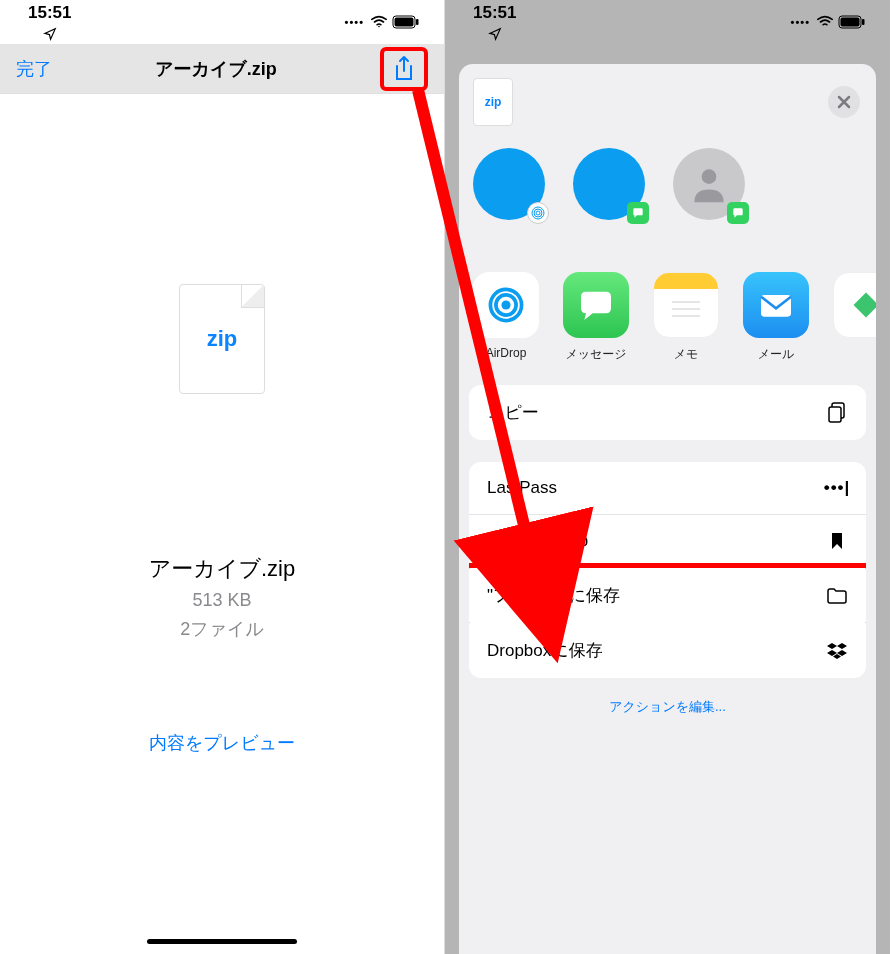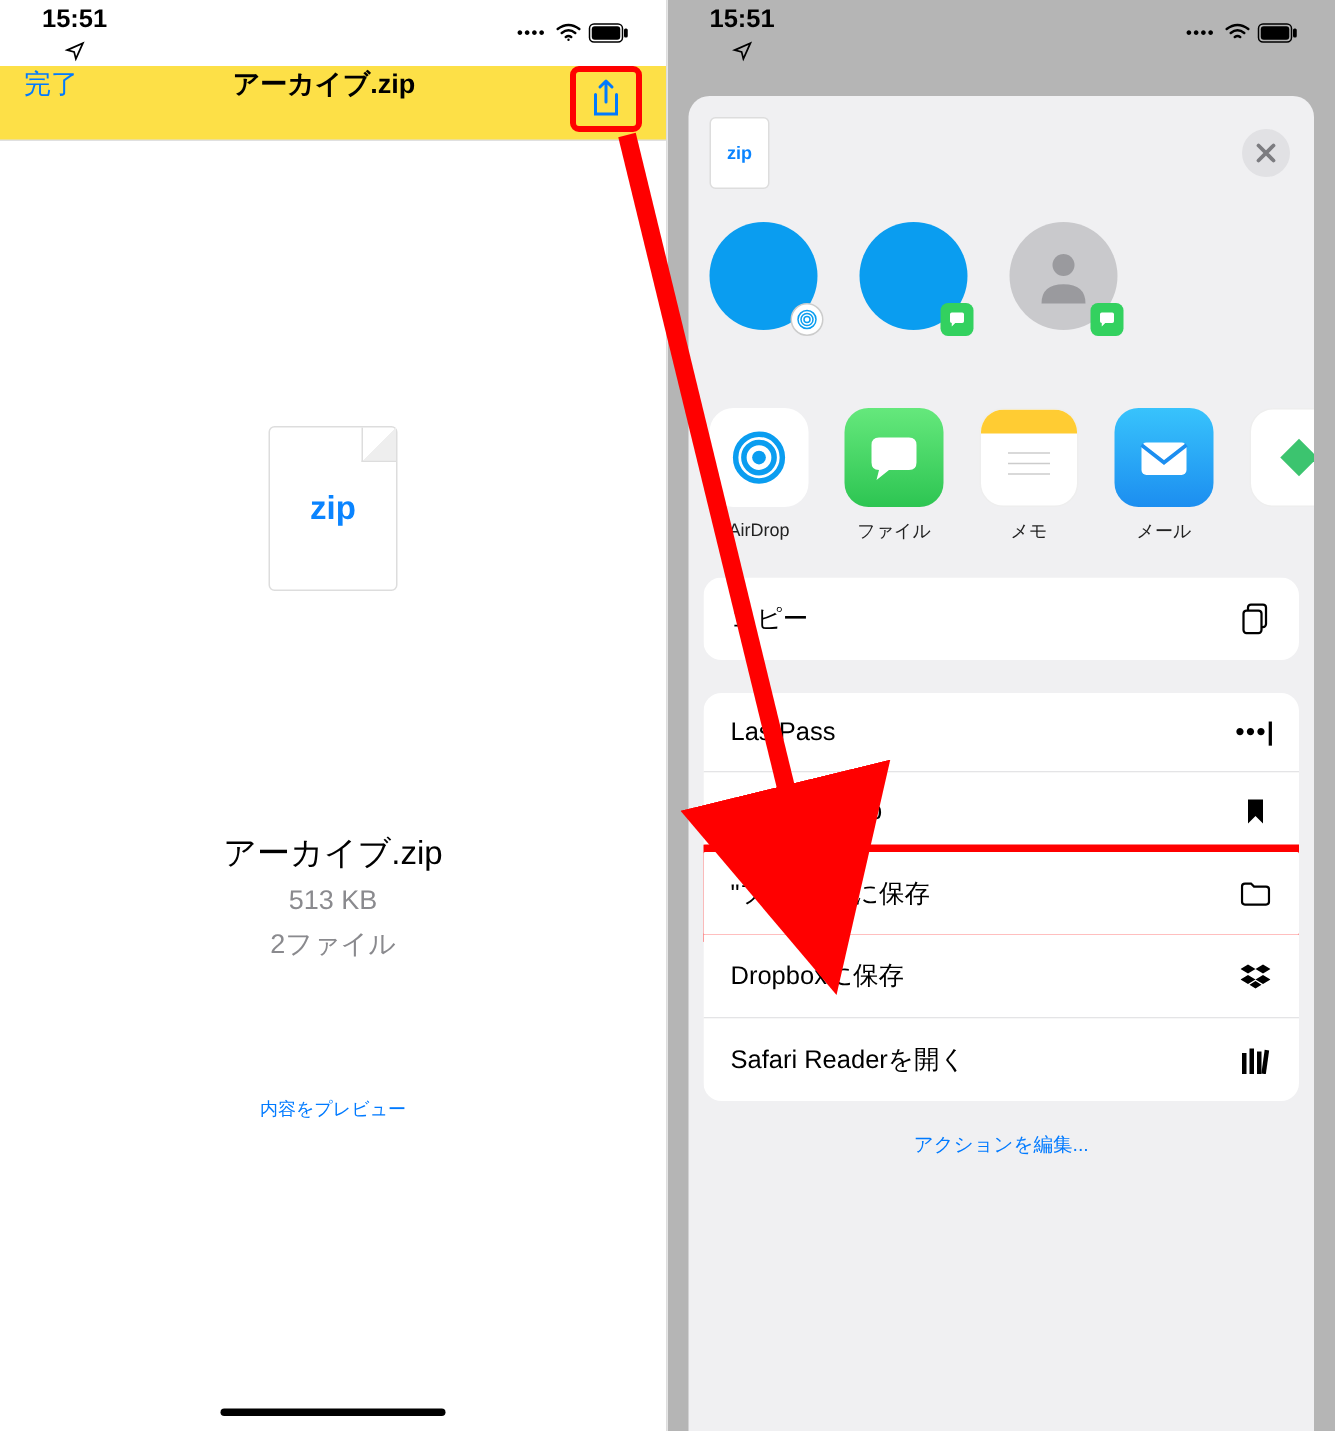--- a/index.html
+++ b/index.html
@@ -27,24 +27,24 @@
     padding: 0 24px 0 28px;
     font-size: 17px;
     font-weight: 600;
   }
   .status-left { display: flex; align-items: center; gap: 4px; flex-direction: column; }
   .status-right { display: flex; align-items: center; gap: 4px; }
   .dots { letter-spacing: 1px; font-size: 11px; color: #000; margin-right: 2px;}
   .nav-bar {
     height: 50px;
     display: flex;
-    align-items: flex-start;
+    align-items: center;
     justify-content: space-between;
     padding: 0 16px;
-    background: #fde047;
+    background: #e5e5e5;
     border-bottom: 1px solid #e0e0e0;
   }
   .nav-done { color: #007aff; font-size: 18px; }
   .nav-title { font-size: 18px; font-weight: 600; }
   .share-box {
     border: 4px solid #ff0000;
     border-radius: 6px;
     padding: 4px 8px;
     display: flex;
     align-items: center;
@@ -73,21 +73,21 @@
     content: "";
     position: absolute;
     top: 0; right: 0;
     width: 22px; height: 22px;
     background: linear-gradient(135deg, transparent 50%, #eee 50%);
     border-bottom: 1px solid #ddd;
     border-left: 1px solid #ddd;
   }
   .file-name { margin-top: 160px; font-size: 22px; font-weight: 400; }
   .file-meta { color: #8a8a8e; font-size: 18px; margin-top: 6px; }
-  .preview-link { color: #007aff; font-size: 12px; margin-top: 90px; }
+  .preview-link { color: #007aff; font-size: 18px; margin-top: 90px; }
   .home-indicator {
     position: absolute;
     bottom: 10px; left: 50%;
     transform: translateX(-50%);
     width: 150px; height: 5px;
     background: #000;
     border-radius: 3px;
   }
 
   
@@ -331,21 +331,21 @@
             </svg>
         </div>
         <span class="app-label">AirDrop</span>
       </div>
       <div class="app">
         <div class="app-icon msg-app">
           <svg width="40" height="40" viewBox="0 0 24 24">
               <path d="M3 7 Q3 4 6 4 L18 4 Q21 4 21 7 L21 14 Q21 17 18 17 L10 17 L5 21 L6 17 Q3 17 3 14 Z" fill="#fff"></path>
             </svg>
         </div>
-        <span class="app-label">ファイル</span>
+        <span class="app-label">メッセージ</span>
       </div>
       <div class="app">
         <div class="app-icon memo-app">
           <svg width="40" height="30" viewBox="0 0 40 30" style="margin-top:12px">
               <line x1="6" y1="6" x2="34" y2="6" stroke="#ccc" stroke-width="1"></line>
               <line x1="6" y1="13" x2="34" y2="13" stroke="#ccc" stroke-width="1"></line>
               <line x1="6" y1="20" x2="34" y2="20" stroke="#ccc" stroke-width="1"></line>
             </svg>
         </div>
         <span class="app-label">メモ</span>
@@ -399,31 +399,20 @@
           <svg width="20" height="16" viewBox="0 0 20 16">
               <path d="M1 3 Q1 1 3 1 L7 1 L9 3 L17 3 Q19 3 19 5 L19 13 Q19 15 17 15 L3 15 Q1 15 1 13 Z" fill="none" stroke="#000" stroke-width="1.5"></path>
             </svg>
         </span>
       </div>
       <div class="action-item">
         <span>Dropboxに保存</span>
         <span class="action-icon">
           <svg width="20" height="18" viewBox="0 0 20 18">
               <path d="M5 1 L10 4 L5 7 L0 4 Z M15 1 L20 4 L15 7 L10 4 Z M5 8 L10 11 L5 14 L0 11 Z M15 8 L20 11 L15 14 L10 11 Z M10 12 L14 14.5 L10 17 L6 14.5 Z" fill="#000"></path>
-            </svg>
-        </span>
-      </div>
-      <div class="action-item">
-        <span>Safari Readerを開く</span>
-        <span class="action-icon">
-          <svg width="20" height="18" viewBox="0 0 20 18">
-              <rect x="1" y="4" width="3" height="14" fill="#000"></rect>
-              <rect x="6" y="1" width="3" height="17" fill="#000"></rect>
-              <rect x="11" y="3" width="3" height="15" fill="#000"></rect>
-              <rect x="15" y="2" width="3" height="16" fill="#000" transform="rotate(8 16.5 10)"></rect>
             </svg>
         </span>
       </div>
     </div>
 
     <div class="edit-actions">アクションを編集...</div>
   </div>
 
   <div class="home-indicator"></div>
 </div>

